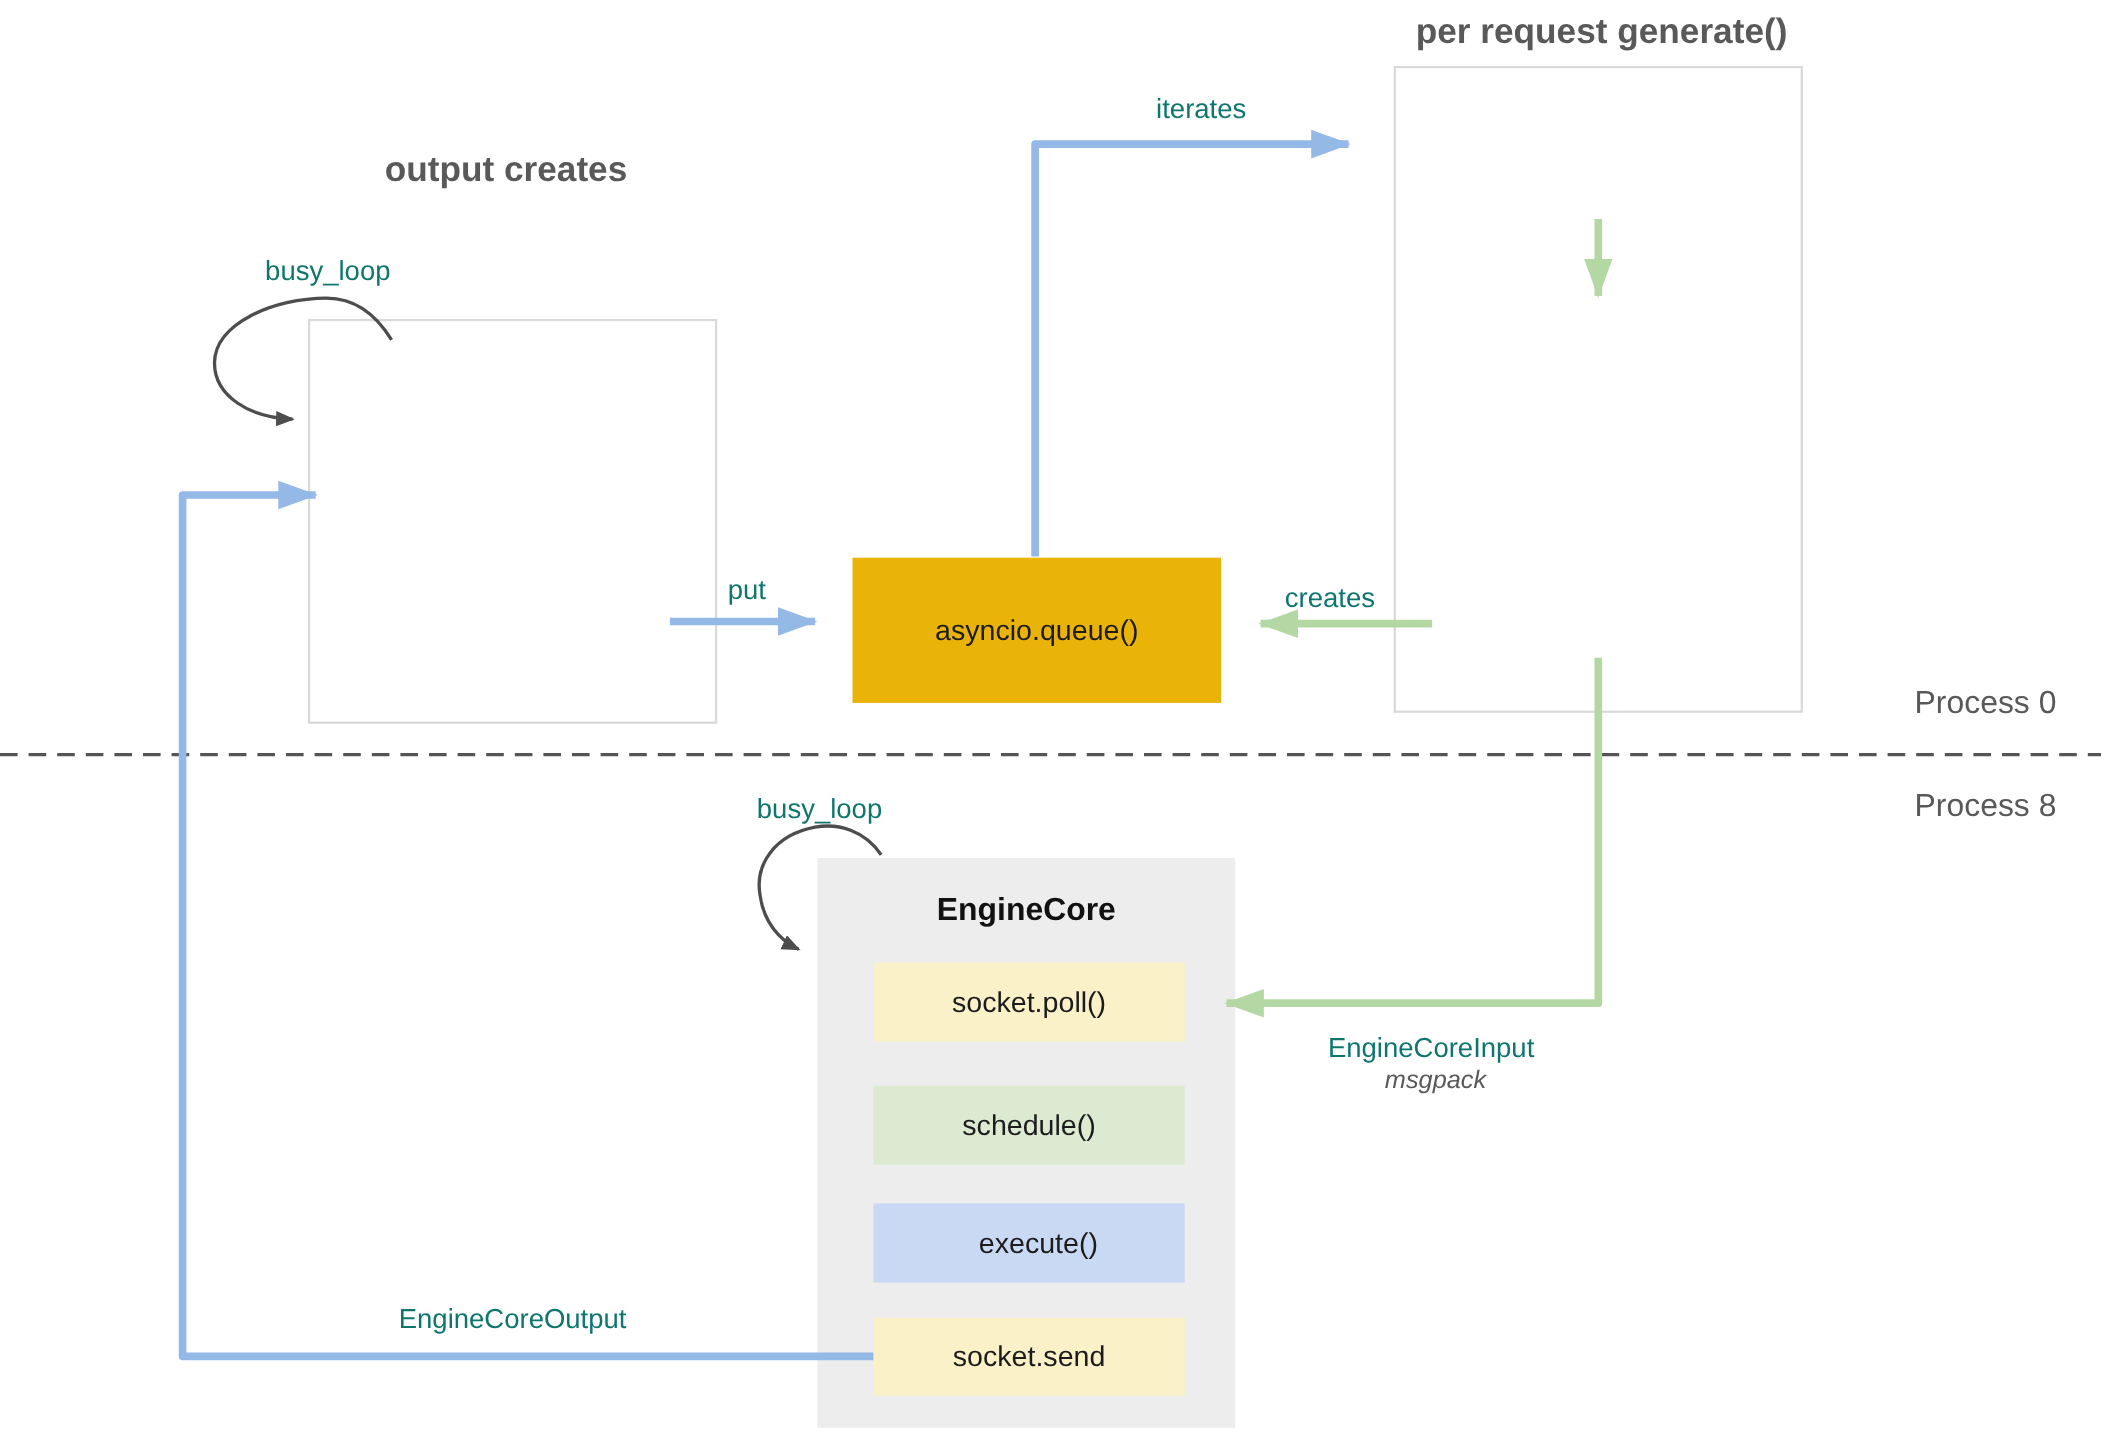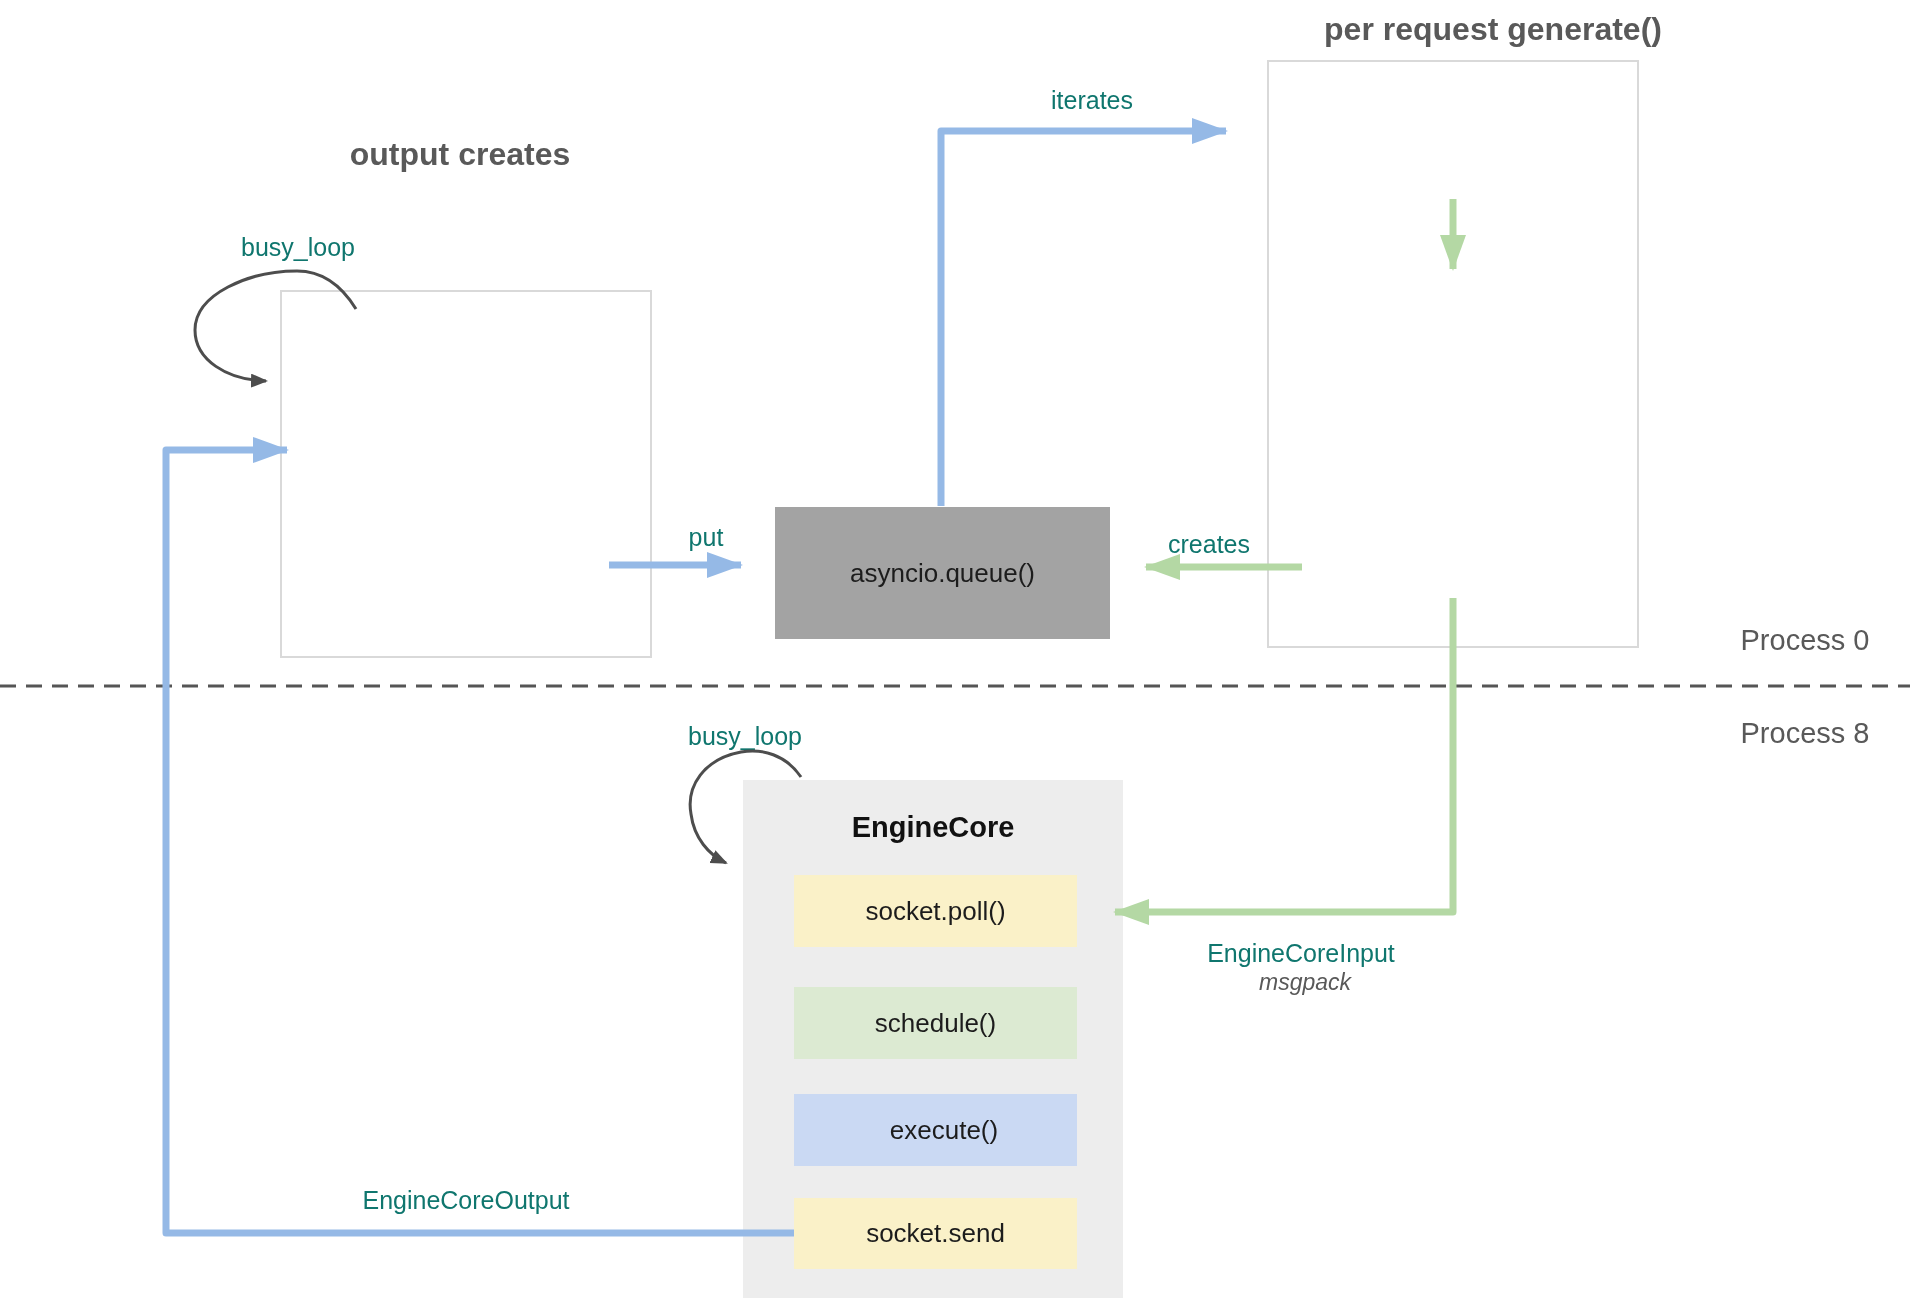--- a/index.html
+++ b/index.html
@@ -34,26 +34,26 @@
   <div class="panel layer-boxes" style="left:280px;top:290px;width:372px;height:368px;"></div>
 
   <div class="gbox" style="left: 293px; top: 312px; width: 335px; height: 321px; background-color: rgb(237, 237, 237);">
     <div class="node-title" style="top:30px;">AsyncLLM</div>
   </div>
   <div class="chip" style="left: 323px; top: 413px; width: 284px; height: 72px; background-color: rgb(250, 241, 200);">socket.poll()</div>
   <div class="chip" style="left: 323px; top: 528px; width: 284px; height: 72px; background-color: rgb(231, 210, 221);">detokenizer()</div>
 
   <div class="note" style="left:298px;top:247px;">busy_loop</div>
 
-  <div class="chip" style="left: 775px; top: 507px; width: 335px; height: 132px; background-color: #a3a3a3;">asyncio.queue()</div>
-  <div class="note" style="left:706px;top:537px;text-align:right;">put</div>
+  <div class="chip" style="left: 775px; top: 507px; width: 335px; height: 132px; background-color: #eab308;">asyncio.queue()</div>
+  <div class="note" style="left:679px;top:537px;text-align:right;">put</div>
   <div class="note" style="left:1209px;top:544px;">creates</div>
   <div class="note" style="left:1092px;top:100px;">iterates</div>
 
-  <div class="sec-title" style="left:1456px;top:29px;margin-left:37px;">per request generate()</div>
+  <div class="sec-title" style="left:1456px;top:29px;">per request generate()</div>
 
   <div class="panel layer-boxes" style="left:1267px;top:60px;width:372px;height:588px;"></div>
 
   <div class="gbox" style="left: 1283px; top: 70px; width: 340px; height: 127px; background-color: rgb(237, 237, 237);">
     <div class="node-title" style="top:48px;">API Server</div>
   </div>
 
   <div class="gbox" style="left: 1283px; top: 308px; width: 340px; height: 315px; background-color: rgb(237, 237, 237);">
     <div class="node-title" style="top:32px;">AsyncLLM</div>
   </div>

